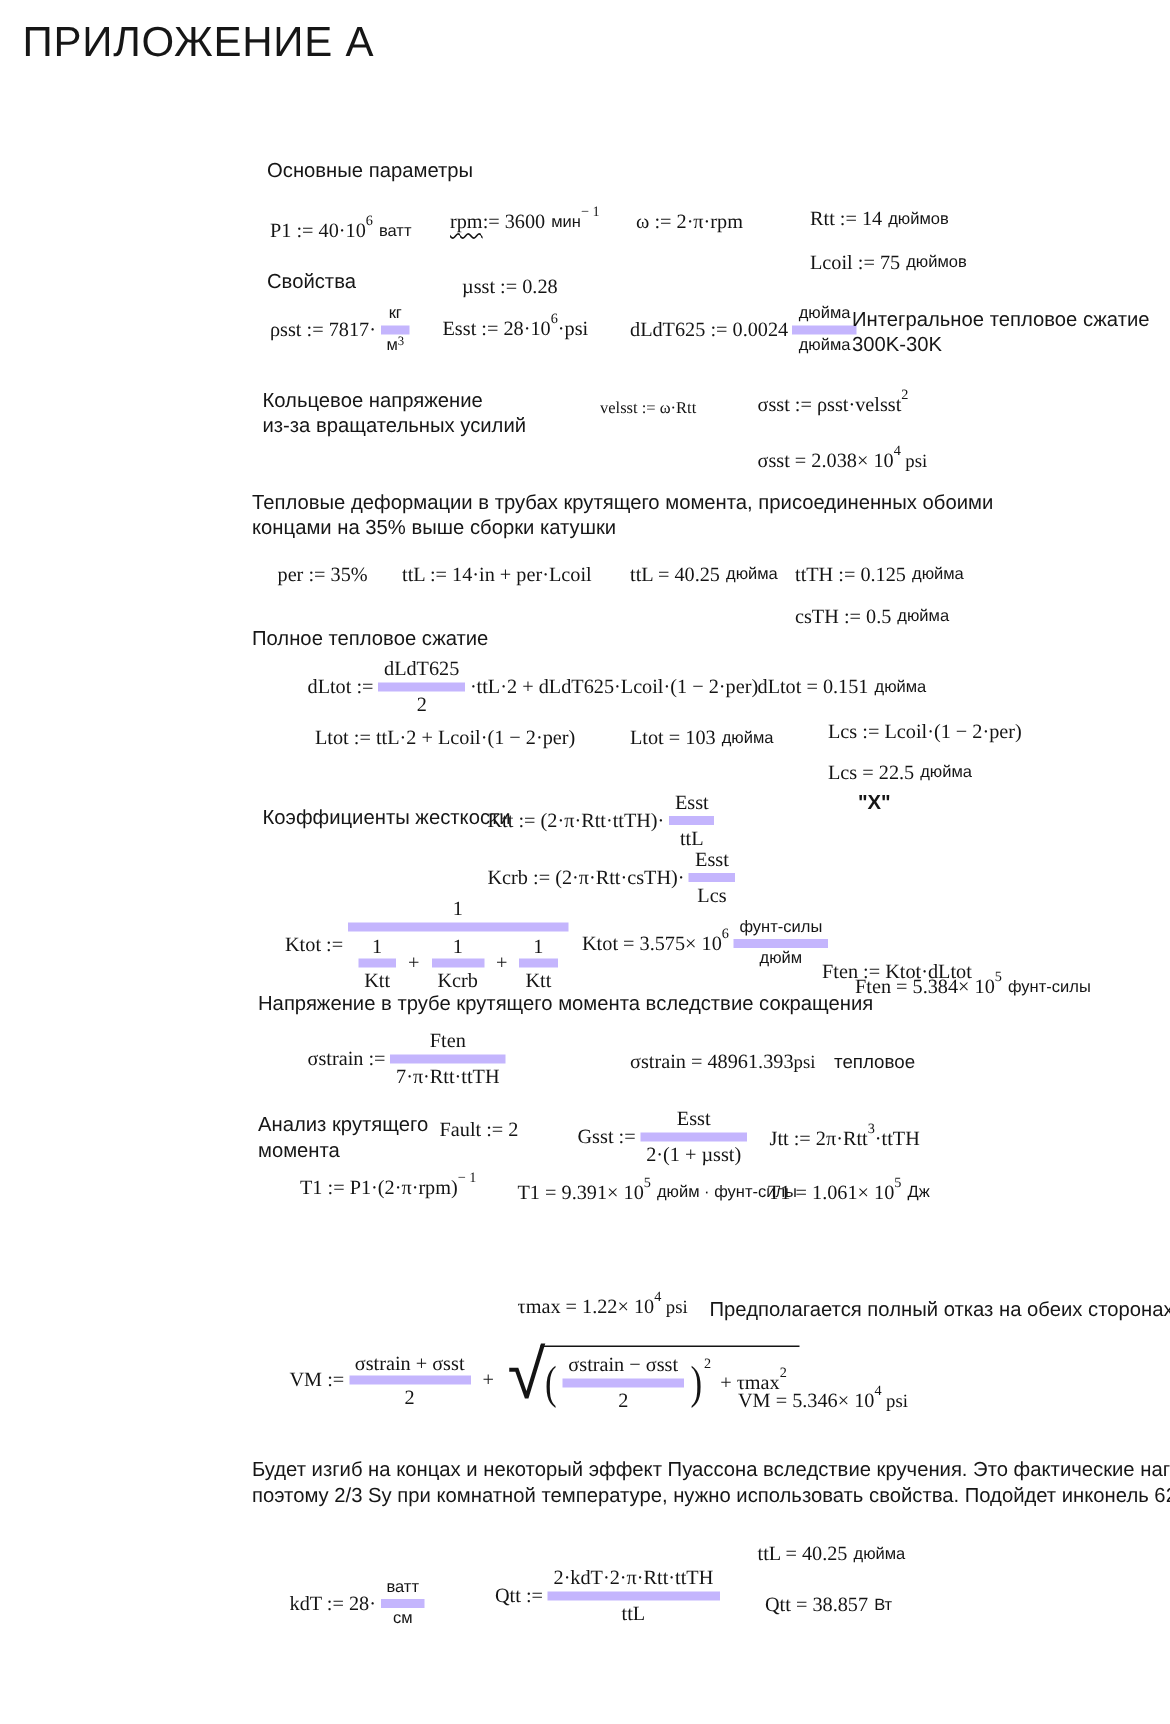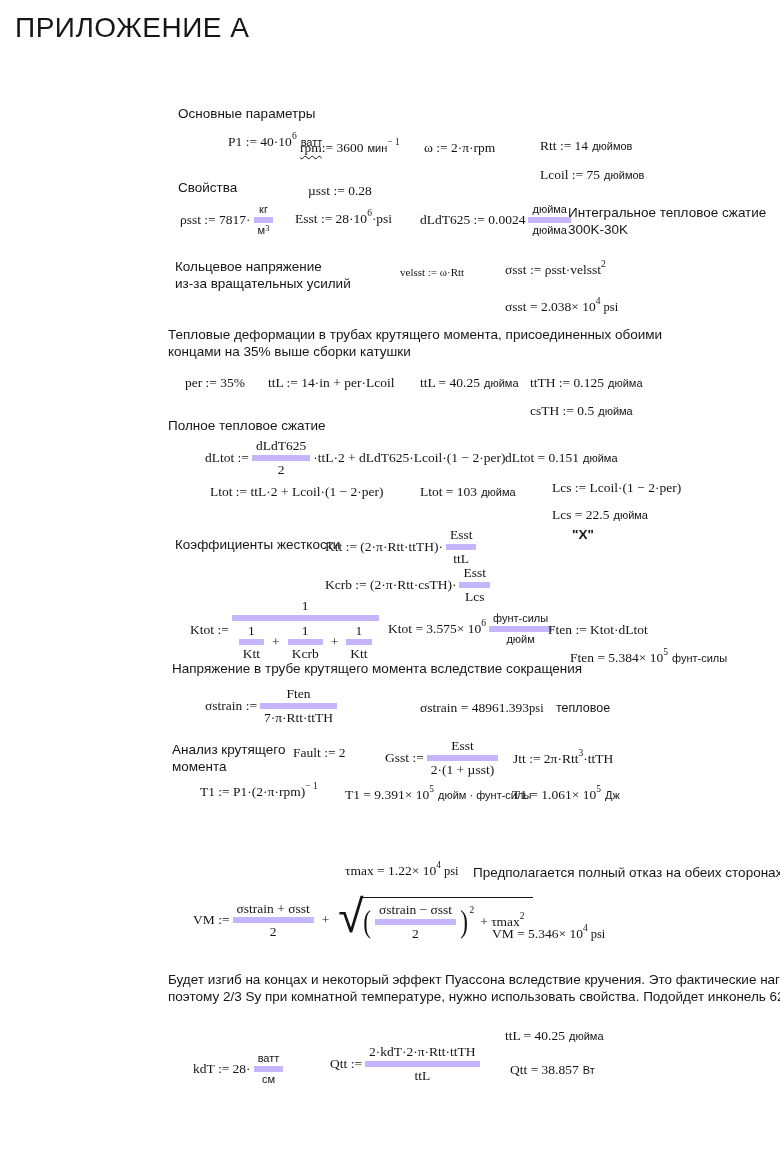--- a/index.html
+++ b/index.html
@@ -33,21 +33,21 @@
 </style>
 </head>
 <body>
 
 <div class="page">
 
   <div class="abs title" style="left:15px; top:12px;">ПРИЛОЖЕНИЕ А</div>
 
   <div class="abs ann" style="left:178px; top:106px;">Основные параметры</div>
 
-  <div class="abs math row" style="left:180px; top:134px;margin-left:48px;">
+  <div class="abs math row" style="left:180px; top:146px;">
     <span>P1 := 40·10</span>
       <span class="e">6</span>
       <span class="u">ватт</span>
   </div>
   <div class="abs math row" style="left:300px; top:140px;">
     <span class="wavy">rpm</span>
       <span> := 3600</span>
       <span class="u">мин</span>
       <span class="e">− 1</span>
   </div>
@@ -203,21 +203,21 @@
     </span>
   </div>
   <div class="abs math row" style="left:388px; top:612px;">
     <span>Ktot = 3.575× 10</span>
       <span class="e">6</span>
     <span class="frac fu">
       <span class="num">фунт-силы</span>
       <span class="den">дюйм</span>
     </span>
   </div>
-  <div class="abs math" style="left:548px; top:622px;">
+  <div class="abs math" style="left:548px; top:640px;">
     <span>Ften := Ktot·dLtot</span>
   </div>
   <div class="abs math row" style="left:570px; top:650px;">
     <span>Ften = 5.384× 10</span>
       <span class="e">5</span>
       <span class="u">фунт-силы</span>
   </div>
 
   <div class="abs ann" style="left:172px; top:661px;">Напряжение в трубе крутящего момента вследствие сокращения</div>
 

